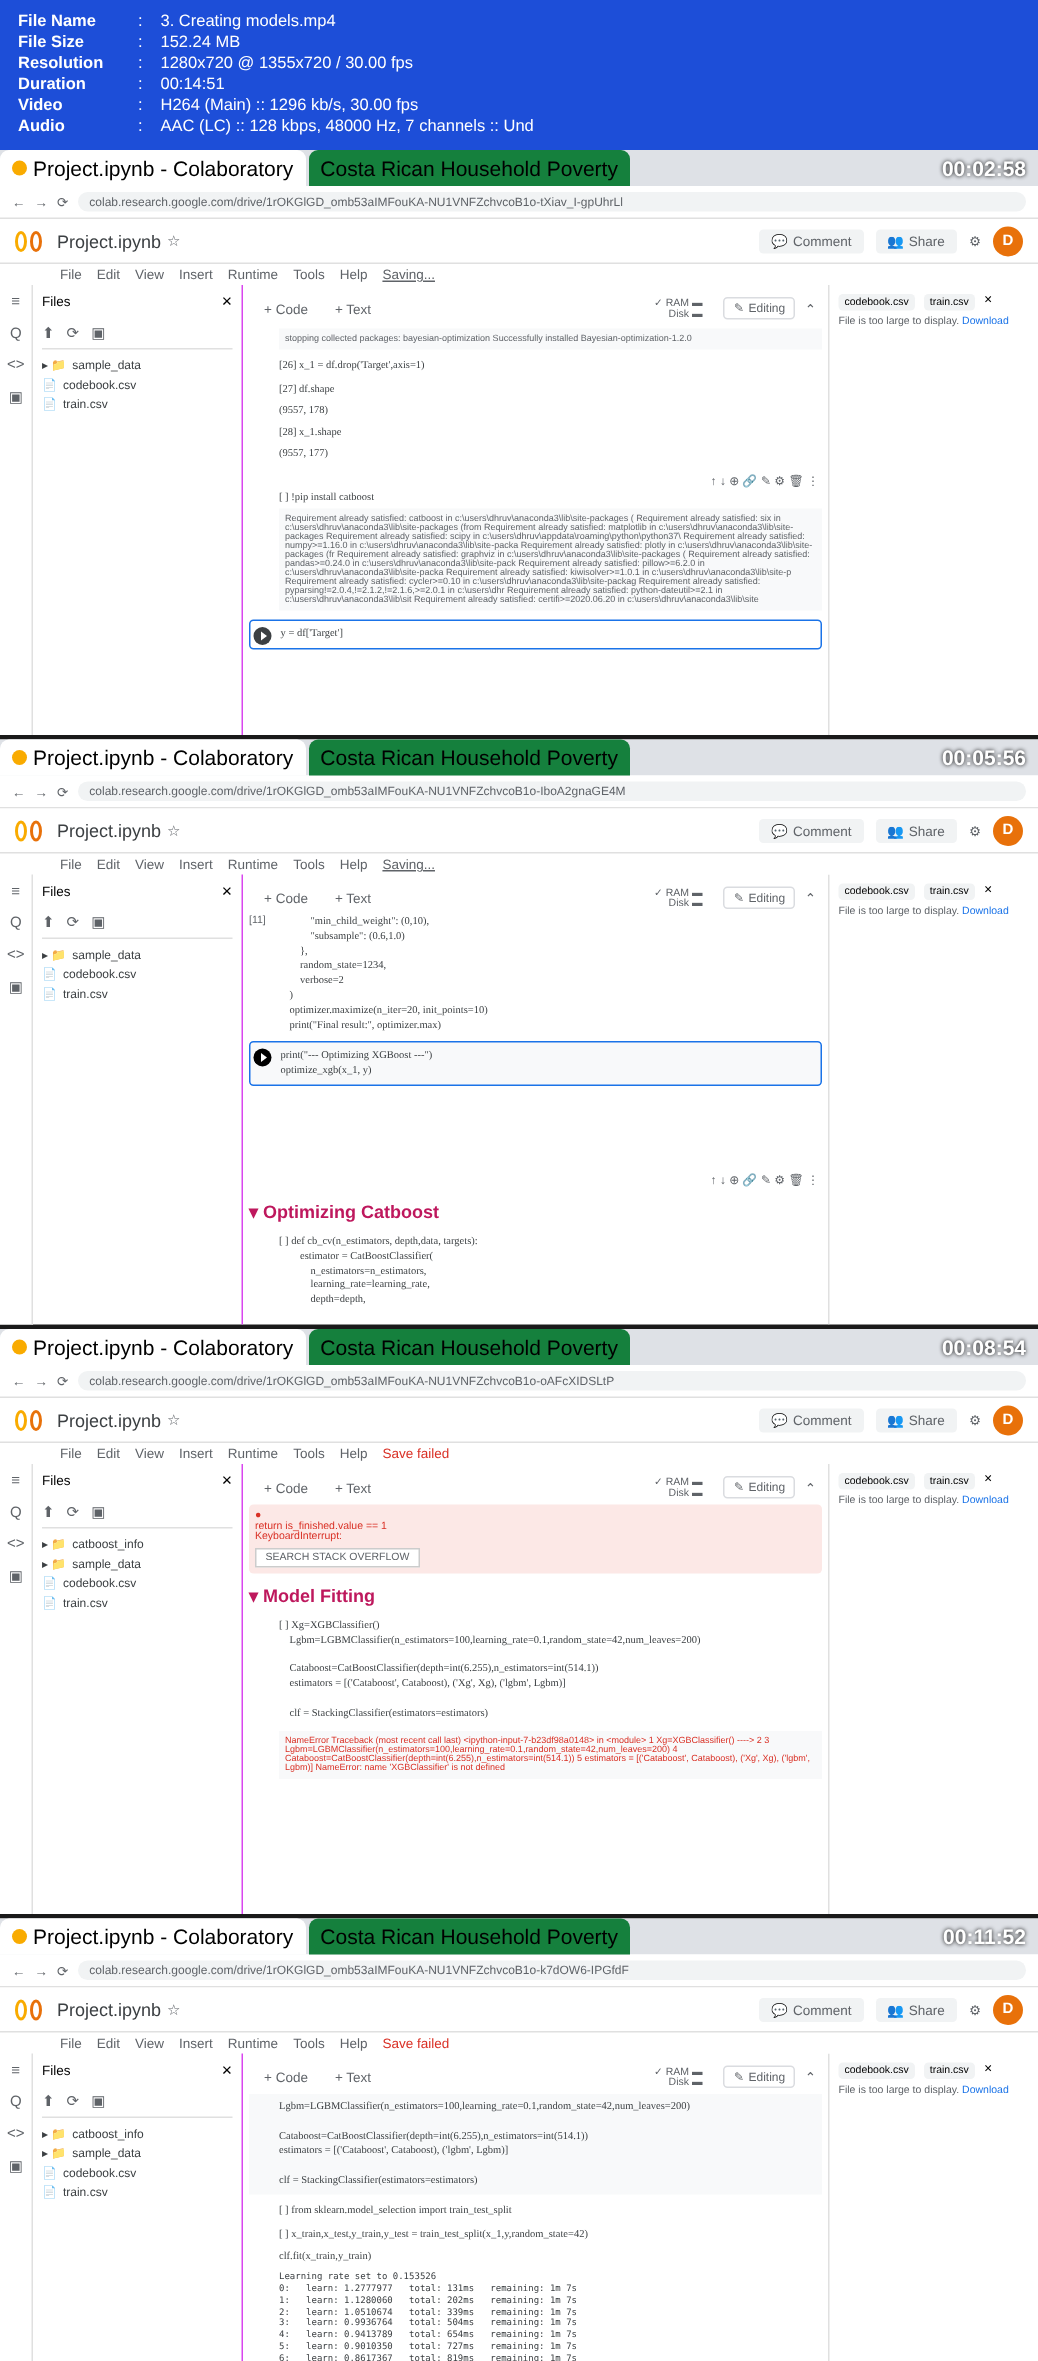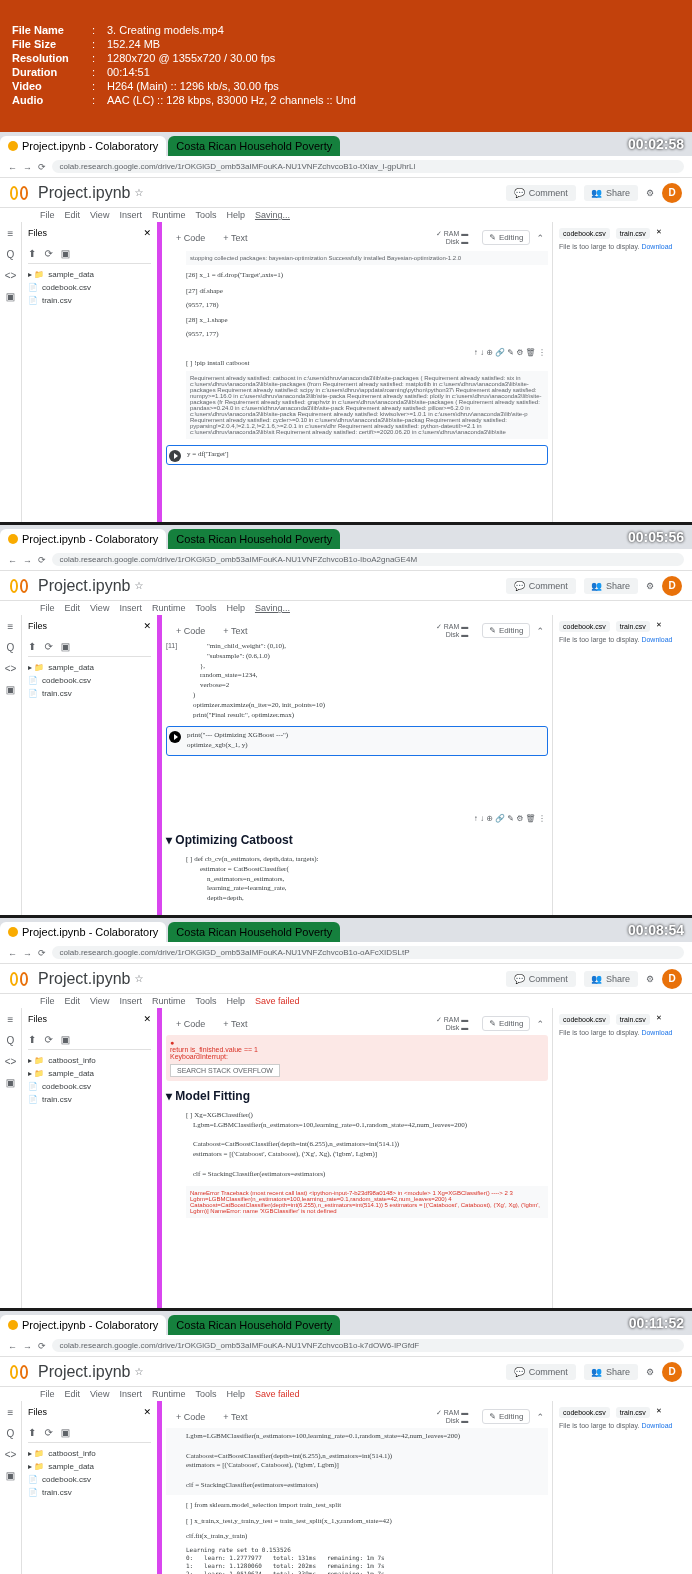--- a/index.html
+++ b/index.html
@@ -1,41 +1,41 @@
 <!DOCTYPE html>
 <html><head>
 <meta charset="utf-8">
 <style>
 *{margin:0;padding:0;box-sizing:border-box;font-family:Arial,sans-serif}
 body{background:#1a1a1a;width:692px}
-.header{background:#c2410c;color:#fff;padding:24px 12px;font-size:11px}
+.header{background:#1d4ed8;color:#fff;padding:8px 12px;font-size:11px}
 .header-row{display:flex;margin-bottom:2px}
 .header-label{width:80px;font-weight:bold}
 .header-colon{width:15px}
 .frame{width:100%;position:relative;margin-bottom:3px;background:#fff}
 .timestamp{position:absolute;top:4px;right:8px;color:#fff;font-size:14px;font-weight:bold;text-shadow:0 0 3px #000;z-index:10}
-.tabs{display:flex;background:#dee1e6;height:24px;align-items:flex-end;font-size:11px}
+.tabs{display:flex;background:#dee1e6;height:24px;align-items:flex-end;font-size:14px}
 .tab{background:#fff;padding:4px 8px;border-radius:6px 6px 0 0;margin-right:2px;display:flex;align-items:center;gap:4px;white-space:nowrap;overflow:hidden}
 .tab.inactive{background:#15803d}
 .tab-icon{width:10px;height:10px;background:#f9ab00;border-radius:50%}
 .urlbar{display:flex;align-items:center;background:#fff;height:22px;padding:0 8px;font-size:9px;color:#5f6368;border-bottom:1px solid #e0e0e0;gap:6px}
 .url-controls{display:flex;gap:6px;color:#5f6368}
 .url-input{flex:1;background:#f1f3f4;border-radius:10px;padding:2px 8px;font-size:8px;color:#5f6368;white-space:nowrap;overflow:hidden}
 .topbar{display:flex;align-items:center;padding:4px 10px;background:#fff;height:30px;border-bottom:1px solid #e0e0e0}
 .colab-logo{width:20px;height:14px;display:flex;gap:2px}
 .colab-ring{width:8px;height:14px;border:2px solid #f9ab00;border-radius:50%}
 .colab-ring.r{border-color:#e8710a}
-.project-title{font-size:16px;margin-left:8px;color:#3c4043}
+.project-title{font-size:12px;margin-left:8px;color:#3c4043}
 .star{color:#5f6368;margin-left:4px;font-size:10px}
 .topbar-right{margin-left:auto;display:flex;align-items:center;gap:8px;font-size:9px;color:#5f6368}
 .btn-grey{background:#f1f3f4;padding:3px 8px;border-radius:3px;display:flex;align-items:center;gap:3px}
 .avatar{width:20px;height:20px;background:#e8710a;border-radius:50%;color:#fff;display:flex;align-items:center;justify-content:center;font-size:10px;font-weight:bold}
 .menubar{display:flex;gap:10px;padding:2px 40px;font-size:9px;color:#5f6368}
 .menubar span.save-failed{color:#d93025}
-.sidebar{width:140px;border-right:5px solid #d946ef;padding:6px;font-size:9px}
+.sidebar{width:140px;border-right:1px solid #d946ef;padding:6px;font-size:9px}
 .sidebar-top{display:flex;justify-content:space-between;align-items:center;margin-bottom:6px}
 .sidebar-icons{display:flex;gap:8px;padding:4px 0;border-bottom:1px solid #e0e0e0;margin-bottom:4px;color:#5f6368;font-size:10px}
 .tree-item{display:flex;align-items:center;gap:4px;padding:2px 0;color:#3c4043;font-size:8px}
 .content{flex:1;display:flex;overflow:hidden}
 .cells{flex:1;padding:4px;font-size:8px;color:#3c4043;overflow:hidden}
 .toolbar{display:flex;gap:6px;font-size:9px;color:#5f6368;padding:4px;align-items:center}
 .btn-code{padding:2px 6px}
 .cell{margin-bottom:6px;padding-left:20px;position:relative}
 .cell-num{position:absolute;left:0;color:#5f6368;font-size:7px}
 .cell-content{font-family:Liberation Serif, serif;font-size:7px;color:#3c4043;white-space:pre-wrap;line-height:1.4}
@@ -44,21 +44,21 @@
 .run-icon{position:absolute;left:2px;width:12px;height:12px;border-radius:50%;background:#3c4043;display:flex;align-items:center;justify-content:center}
 .run-icon::after{content:"";border-left:4px solid #fff;border-top:3px solid transparent;border-bottom:3px solid transparent;margin-left:1px}
 .right-panel{width:140px;border-left:1px solid #e0e0e0;padding:6px;font-size:8px}
 .rp-tabs{display:flex;gap:6px;font-size:7px;margin-bottom:4px}
 .rp-tab{padding:2px 4px;background:#f1f3f4;border-radius:3px}
 .rp-msg{color:#5f6368;font-size:7px}
 .rp-link{color:#1a73e8}
 .ram-disk{display:flex;flex-direction:column;font-size:7px;color:#5f6368;align-items:flex-end;margin-right:8px}
 .editing-btn{background:#fff;border:1px solid #dadce0;padding:2px 6px;border-radius:3px;display:flex;align-items:center;gap:3px;font-size:8px}
 .pencil{color:#5f6368}
-.section-header{font-size:12px;font-weight:bold;margin:8px 0;color:#0f172a}
+.section-header{font-size:12px;font-weight:bold;margin:8px 0;color:#be185d}
 .error-cell{background:#fce8e6;padding:4px;font-size:7px;color:#d93025;border-radius:3px}
 .cell-toolbar{display:flex;gap:4px;justify-content:flex-end;font-size:8px;color:#5f6368;padding:2px}
 .bottom-banner{background:#3c4043;color:#fff;padding:6px 10px;font-size:8px;display:flex;align-items:center;gap:10px}
 .show-diff{color:#8ab4f8;text-decoration:underline}
 .sidebar-leftcol{width:22px;background:#fff;border-right:1px solid #e0e0e0;display:flex;flex-direction:column;align-items:center;padding-top:6px;gap:10px;color:#5f6368;font-size:10px}
 .main-wrapper{display:flex;height:300px}
 .training-output{font-family:monospace;font-size:6px;line-height:1.3;color:#3c4043}
 </style>
 </head>
 <body>
@@ -85,21 +85,21 @@
       <span>00:14:51</span>
     </div>
   <div class="header-row">
       <span class="header-label">Video</span>
       <span class="header-colon">:</span>
       <span>H264 (Main) :: 1296 kb/s, 30.00 fps</span>
     </div>
   <div class="header-row">
       <span class="header-label">Audio</span>
       <span class="header-colon">:</span>
-      <span>AAC (LC) :: 128 kbps, 83000 Hz, 2 channels :: Und</span>
+      <span>AAC (LC) :: 128 kbps, 48000 Hz, 7 channels :: Und</span>
     </div>
 </div>
 
 <div class="frame">
   <div class="timestamp">00:02:58</div>
   <div class="tabs">
     <div class="tab">
         <span class="tab-icon"></span>
         <span>Project.ipynb - Colaboratory</span>
       </div>

